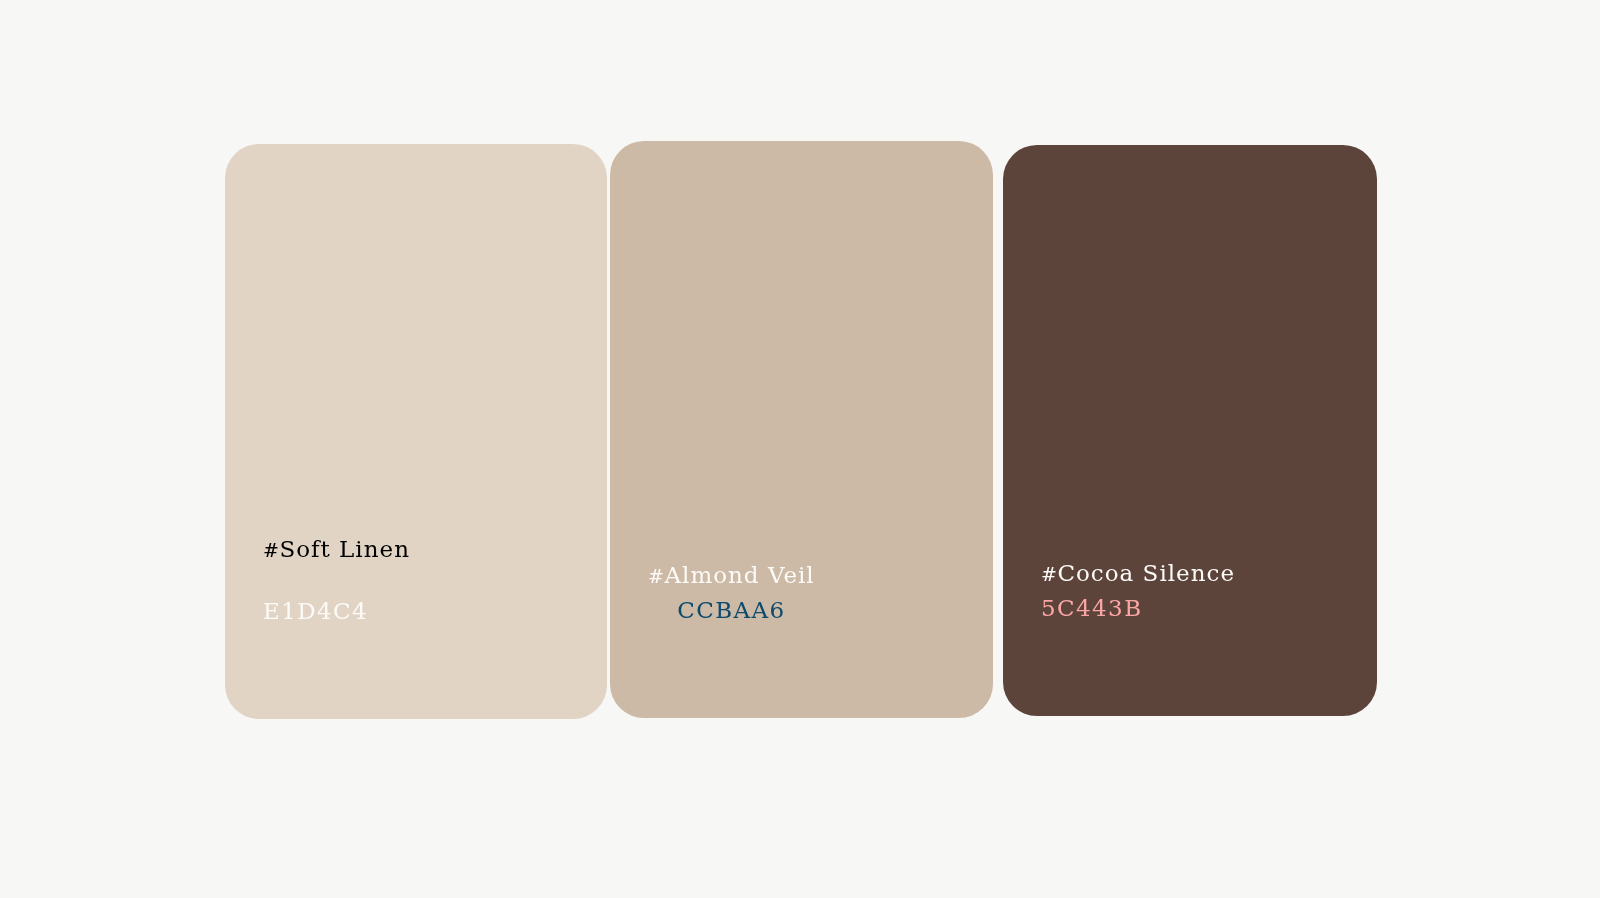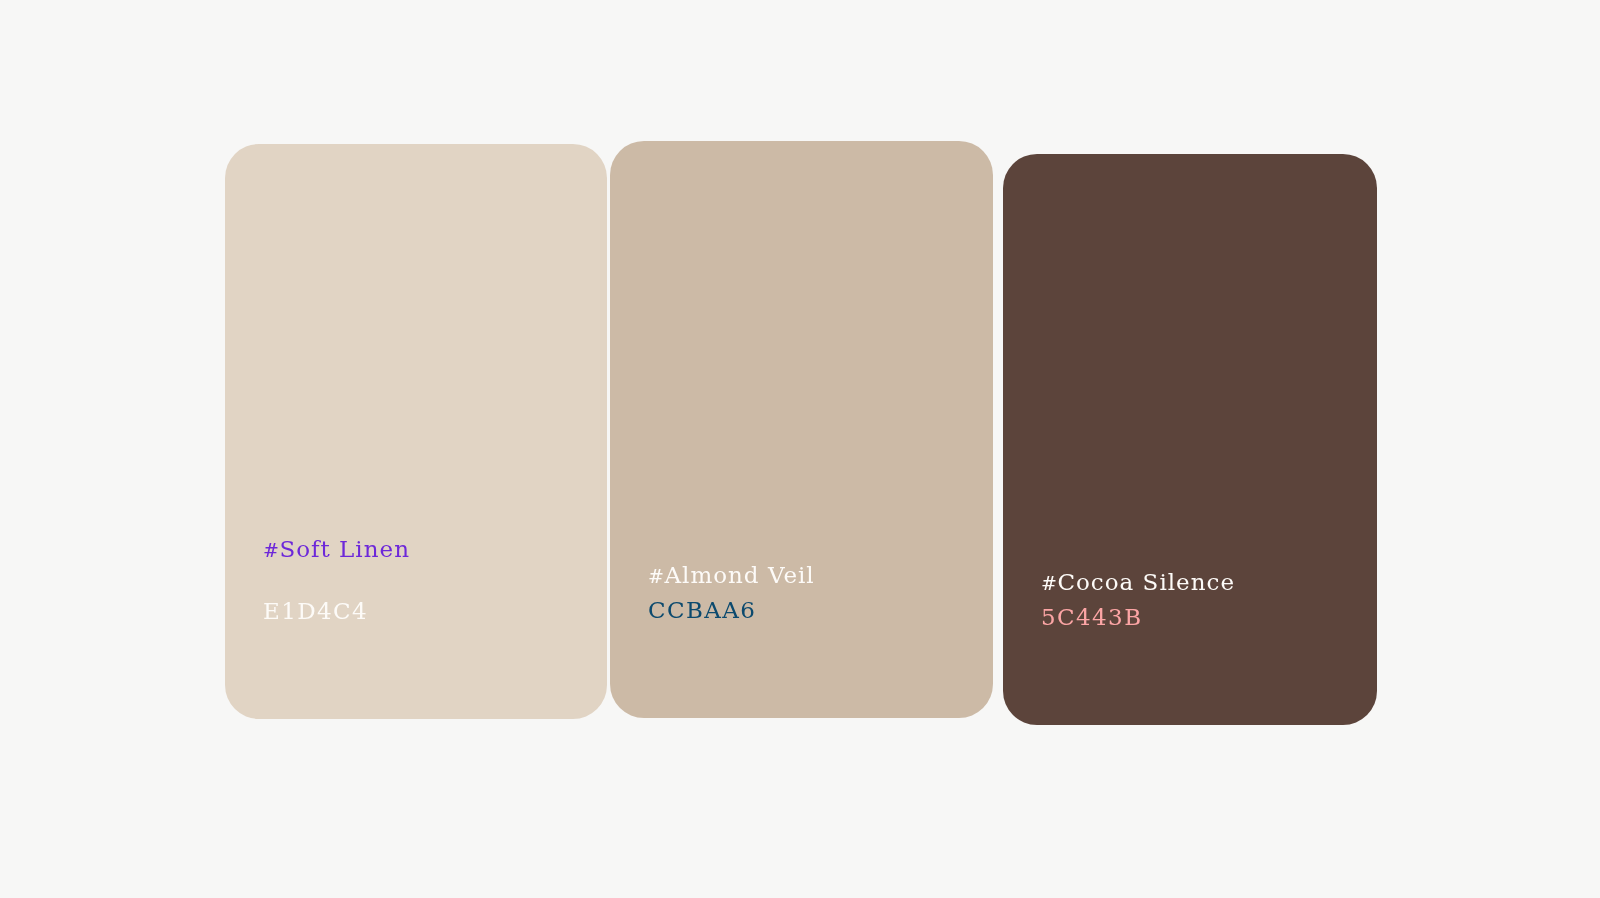--- a/index.html
+++ b/index.html
@@ -43,21 +43,21 @@
     left: 610px;
     top: 141px;
     width: 383px;
     height: 577px;
     z-index: 2;
   }
 
   
   .swatch-card.card-2 {
     left: 1003px;
-    top: 154px;
+    top: 145px;
     width: 374px;
     height: 571px;
     z-index: 1;
   }
 
   .swatch-label {
     position: absolute;
     left: 38px;
     bottom: 93px;
     line-height: 1.28;
@@ -88,26 +88,26 @@
     letter-spacing: 0.5px;
   }
 </style>
 </head>
 <body style="background: rgb(247, 247, 246);">
 
 <div class="palette-stage" style="background: rgb(247, 247, 246);">
 
   <div class="swatch-card card-0" style="background-color: rgb(225, 212, 196);">
     <div class="swatch-label">
-      <span class="swatch-name" style="color: #6d28d9;"><span class="hash-mark">#</span><span>Soft Linen</span></span>
+      <span class="swatch-name" style="color: #000000;"><span class="hash-mark">#</span><span>Soft Linen</span></span>
       <span class="swatch-hex" style="color: rgb(253, 251, 248); margin-top: 32px;">E1D4C4</span>
     </div>
   </div>
 
-  <div class="swatch-card card-1" style="background-color: rgb(204, 186, 166);">
+  <div class="swatch-card card-1" style="background-color: rgb(204, 186, 166); text-align: center;">
     <div class="swatch-label">
       <span class="swatch-name" style="color: rgb(253, 251, 248);"><span class="hash-mark">#</span><span>Almond Veil</span></span>
       <span class="swatch-hex" style="color: #0c4a6e;">CCBAA6</span>
     </div>
   </div>
 
   <div class="swatch-card card-2" style="background-color: rgb(92, 68, 59);">
     <div class="swatch-label">
       <span class="swatch-name" style="color: rgb(253, 251, 248);"><span class="hash-mark">#</span><span>Cocoa Silence</span></span>
       <span class="swatch-hex" style="color: #fca5a5;">5C443B</span>

